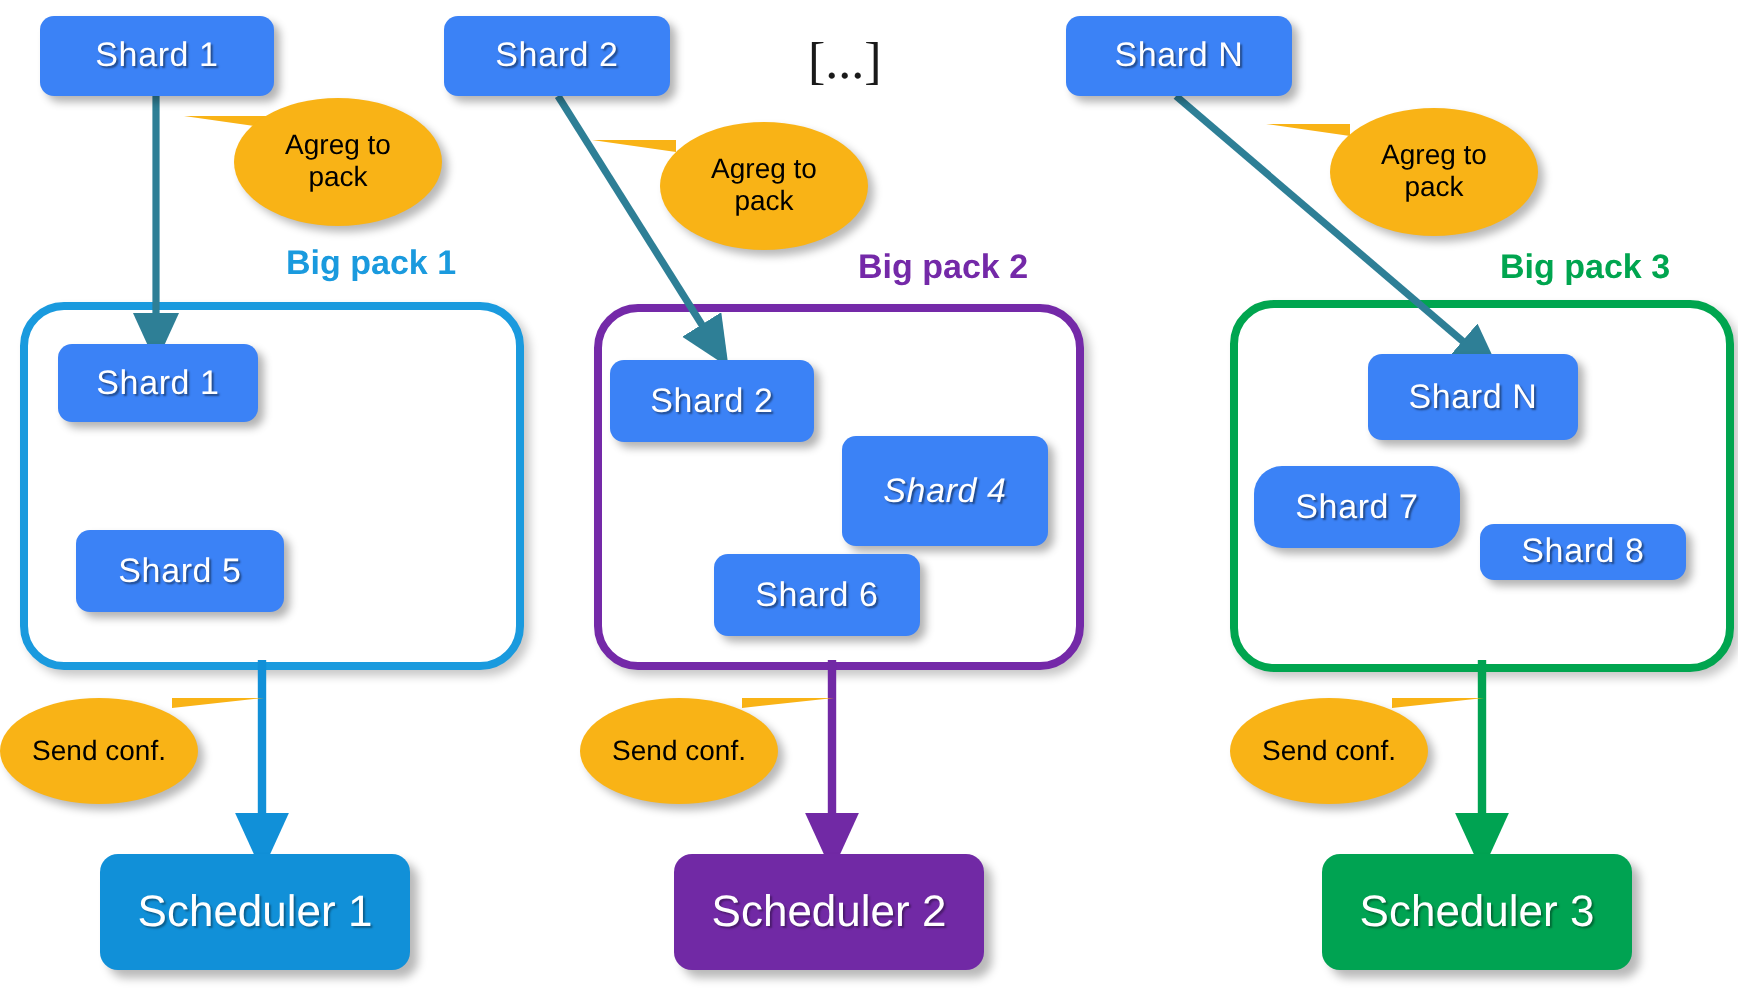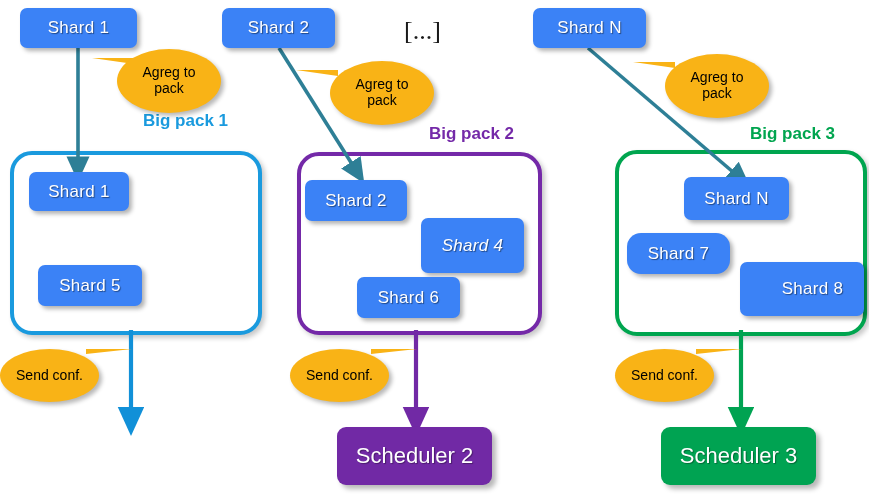--- a/index.html
+++ b/index.html
@@ -161,21 +161,21 @@
   </div>
 
   <div class="tail" style="left:633px;top:62px;border-left:42px solid transparent;border-top:6px solid #f9b316;border-bottom:17px solid transparent;"></div>
   <div class="callout" style="left:665px;top:54px;width:104px;height:64px;">
     <span>
       <span>Agreg to</span>
       <span>pack</span>
     </span>
   </div>
 
-  <div class="pack-title" style="left:143px;top:111px;color:#1a9ade;">Big pack 1</div>
+  <div class="pack-title" style="left:143px;top:122px;color:#1a9ade;">Big pack 1</div>
   <div class="pack-title" style="left:429px;top:124px;color:#7429a8;">Big pack 2</div>
   <div class="pack-title" style="left:750px;top:124px;color:#00a54f;">Big pack 3</div>
 
   <div class="pack" style="left:10px;top:151px;width:244px;height:176px;border-color:#1a9ade;"></div>
 
   <div class="shard" style="left:29px;top:172px;width:100px;height:39px;">
     <span>Shard 1</span>
   </div>
   <div class="shard" style="left:38px;top:265px;width:104px;height:41px;">
     <span>Shard 5</span>
@@ -194,39 +194,42 @@
   </div>
 
   <div class="pack" style="left:615px;top:150px;width:244px;height:178px;border-color:#00a54f;"></div>
 
   <div class="shard" style="left:684px;top:177px;width:105px;height:43px;">
     <span>Shard N</span>
   </div>
   <div class="shard" style="left:627px;top:233px;width:103px;height:41px;border-radius:14px;">
     <span>Shard 7</span>
   </div>
-  <div class="shard" style="left:740px;top:262px;width:103px;height:54px;padding-left:21px;">
+  <div class="shard" style="left:740px;top:262px;width:103px;height:28px;">
     <span>Shard 8</span>
   </div>
 
   <div class="tail" style="left:86px;top:349px;border-right:46px solid transparent;border-top:5px solid #f9b316;border-bottom:17px solid transparent;"></div>
   <div class="callout" style="left:0px;top:349px;width:99px;height:53px;">
     <span>Send conf.</span>
   </div>
 
   <div class="tail" style="left:371px;top:349px;border-right:46px solid transparent;border-top:5px solid #f9b316;border-bottom:17px solid transparent;"></div>
   <div class="callout" style="left:290px;top:349px;width:99px;height:53px;">
     <span>Send conf.</span>
   </div>
 
   <div class="tail" style="left:696px;top:349px;border-right:46px solid transparent;border-top:5px solid #f9b316;border-bottom:17px solid transparent;"></div>
   <div class="callout" style="left:615px;top:349px;width:99px;height:53px;">
     <span>Send conf.</span>
   </div>
 
+  <div class="scheduler" style="left:50px;top:427px;width:155px;height:58px;background:#1190d8;">
+    <span>Scheduler 1</span>
+  </div>
 
   <div class="scheduler" style="left:337px;top:427px;width:155px;height:58px;background:#7129a5;">
     <span>Scheduler 2</span>
   </div>
 
   <div class="scheduler" style="left:661px;top:427px;width:155px;height:58px;background:#00a352;">
     <span>Scheduler 3</span>
   </div>
 
 </div>

